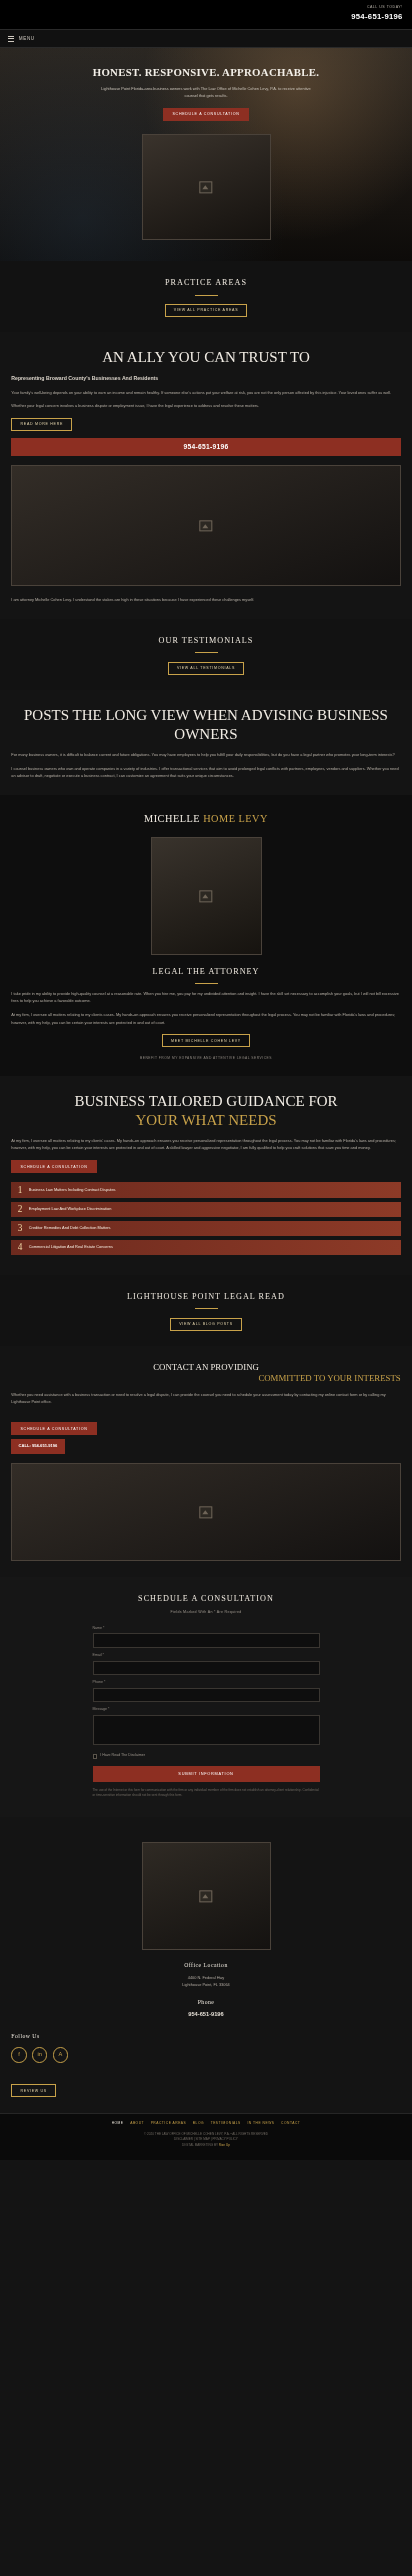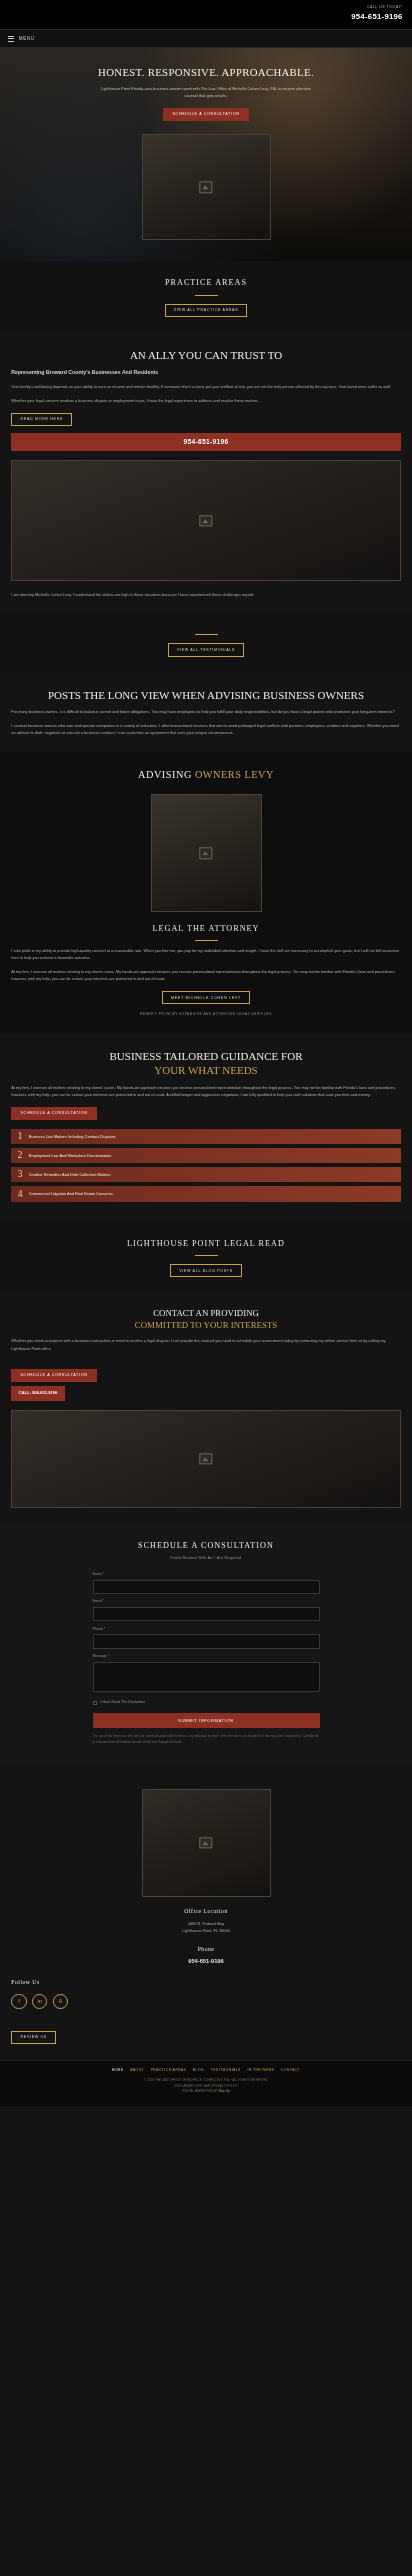--- a/index.html
+++ b/index.html
@@ -61,21 +61,21 @@
       radial-gradient(circle at 72% 18%, rgba(255,190,120,.20), transparent 45%),
       radial-gradient(circle at 20% 80%, rgba(40,60,80,.35), transparent 55%);
   }
   .hero-inner { position: relative; z-index:2; }
   .hero h1 {
     font-family: "Liberation Serif", serif;
     font-size: 10.8px;
     letter-spacing: 0.3px;
     line-height: 1.25;
     color: #f3efe8;
-    font-weight: normal;
+    font-weight: bold;
   }
   .hero p {
     font-size: 3.9px;
     color: #c9c2b8;
     max-width: 216px;
     margin: 6.2px auto 0 auto;
     line-height: 1.8;
   }
   .btn {
     display: inline-block;
@@ -121,21 +121,21 @@
     font-size: 8.2px;
     letter-spacing: 1px;
     color: #efe9df;
   }
   .gold-rule {
     width: 23px; height: 1px; background: #c8a24a;
     margin: 5.2px auto 0 auto;
   }
   .h2 {
     font-family: "Liberation Serif", serif;
-    font-size: 11px;
+    font-size: 15px;
     line-height: 1.3;
     color: #f1ece4;
   }
   .h2 .gold { color: #c8a24a; display:block; }
   .lead {
     font-size: 5.2px;
     color: #ddd6cc;
     margin-top: 7.2px;
     font-weight: bold;
     line-height:1.5;
@@ -224,21 +224,21 @@
     line-height: 1.5;
   }
 
   
   .contact-title {
     font-family: "Liberation Serif", serif;
     font-size: 8.8px;
     color: #f1ece4;
     line-height:1.3;
   }
-  .contact-title .gold { color: #c8a24a; display:block; }
+  .contact-title .gold { color: #c8a24a; display:block;text-align:right; }
   .contact-actions { margin-top: 8.2px; }
   .phone-pill {
     display:inline-block;
     background:#8d2f22;color:#fff;
     font-size: 4.1px; font-weight:bold;
     padding: 4.1px 7.2px; margin-top: 4.1px;
   }
 
   
   .form-wrap { background:#161616; padding: 15.5px 11.3px 18.5px 11.3px; text-align:center; }
@@ -330,34 +330,35 @@
     <button class="btn">READ MORE HERE</button>
   </div>
   <div class="bar-red">954-651-9196</div>
   <div class="media-box tall">
     <span class="ph-icon"></span>
   </div>
   <div class="quote">I am attorney Michelle Cohen Levy. I understand the stakes are high in these situations because I have experienced these challenges myself.</div>
 </div>
 
 <div class="section sec-dark">
+  <div class="sec-title">OUR TESTIMONIALS</div>
   <div class="gold-rule"></div>
   <button class="btn">VIEW ALL TESTIMONIALS</button>
 </div>
 
 <div class="section">
   <div class="h2">POSTS THE LONG VIEW WHEN ADVISING BUSINESS OWNERS</div>
   <div class="body-txt txt-left">For many business owners, it is difficult to balance current and future obligations. You may have employees to help you fulfill your daily responsibilities, but do you have a legal partner who promotes your long-term interests?</div>
   <div class="body-txt txt-left">I counsel business owners who own and operate companies in a variety of industries. I offer transactional services that aim to avoid prolonged legal conflicts with partners, employees, vendors and suppliers. Whether you need an advisor to draft, negotiate or execute a business contract, I can customize an agreement that suits your unique circumstances.</div>
 </div>
 
 <div class="section sec-darker">
   <div class="attorney-name">
-    <span>ADVISING</span>
-    <span class="gold">OWNERS LEVY</span>
+    <span>MICHELLE</span>
+    <span class="gold">HOME LEVY</span>
   </div>
   <div class="portrait">
     <span class="ph-icon"></span>
   </div>
   <div style="height:9.3px"></div>
   <div class="sec-title">LEGAL THE ATTORNEY</div>
   <div class="gold-rule"></div>
   <div class="body-txt txt-left">I take pride in my ability to provide high-quality counsel at a reasonable rate. When you hire me, you pay for my undivided attention and insight. I have the skill set necessary to accomplish your goals, but I will not bill excessive fees to help you achieve a favorable outcome.</div>
   <div class="body-txt txt-left">At my firm, I oversee all matters relating to my clients cases. My hands-on approach ensures you receive personalized representation throughout the legal process. You may not be familiar with Florida's laws and procedures; however, with my help, you can be certain your interests are protected in and out of court.</div>
   <button class="btn">MEET MICHELLE COHEN LEVY</button>

